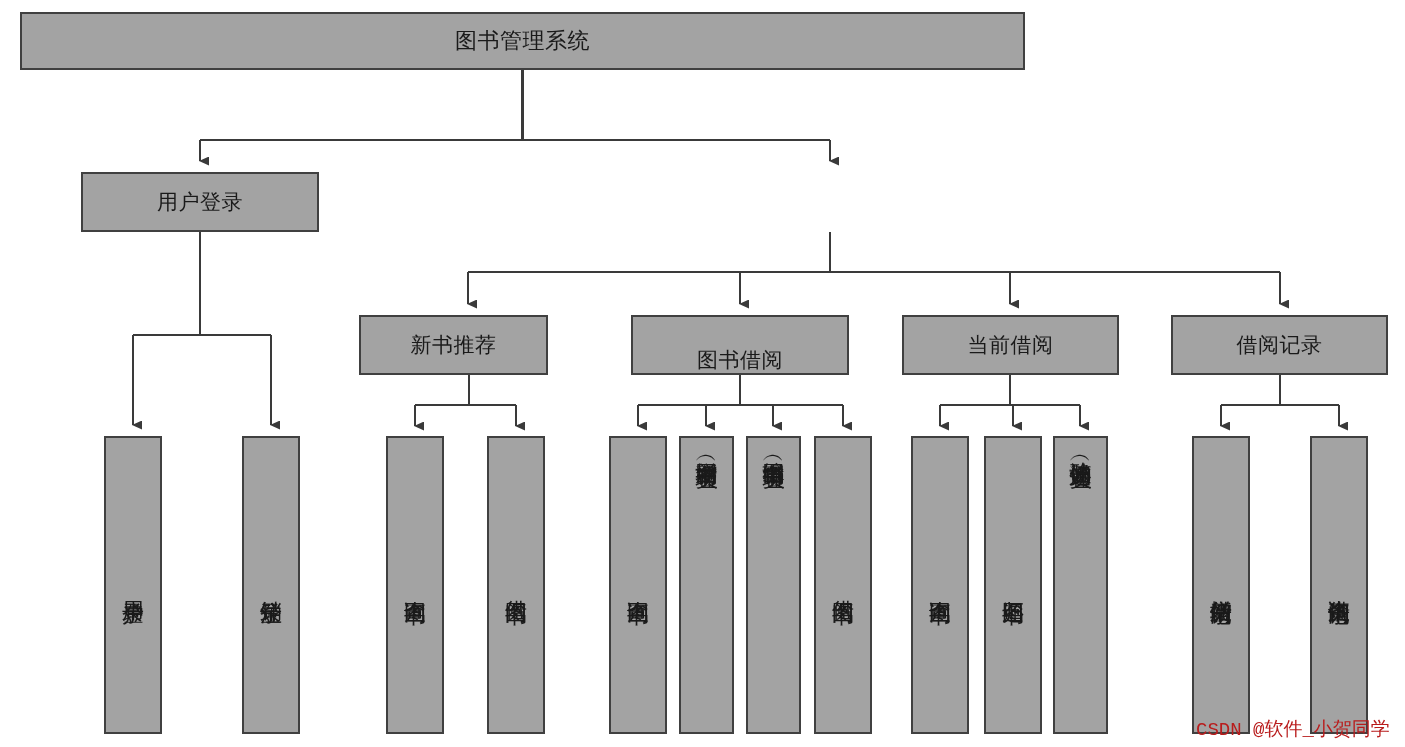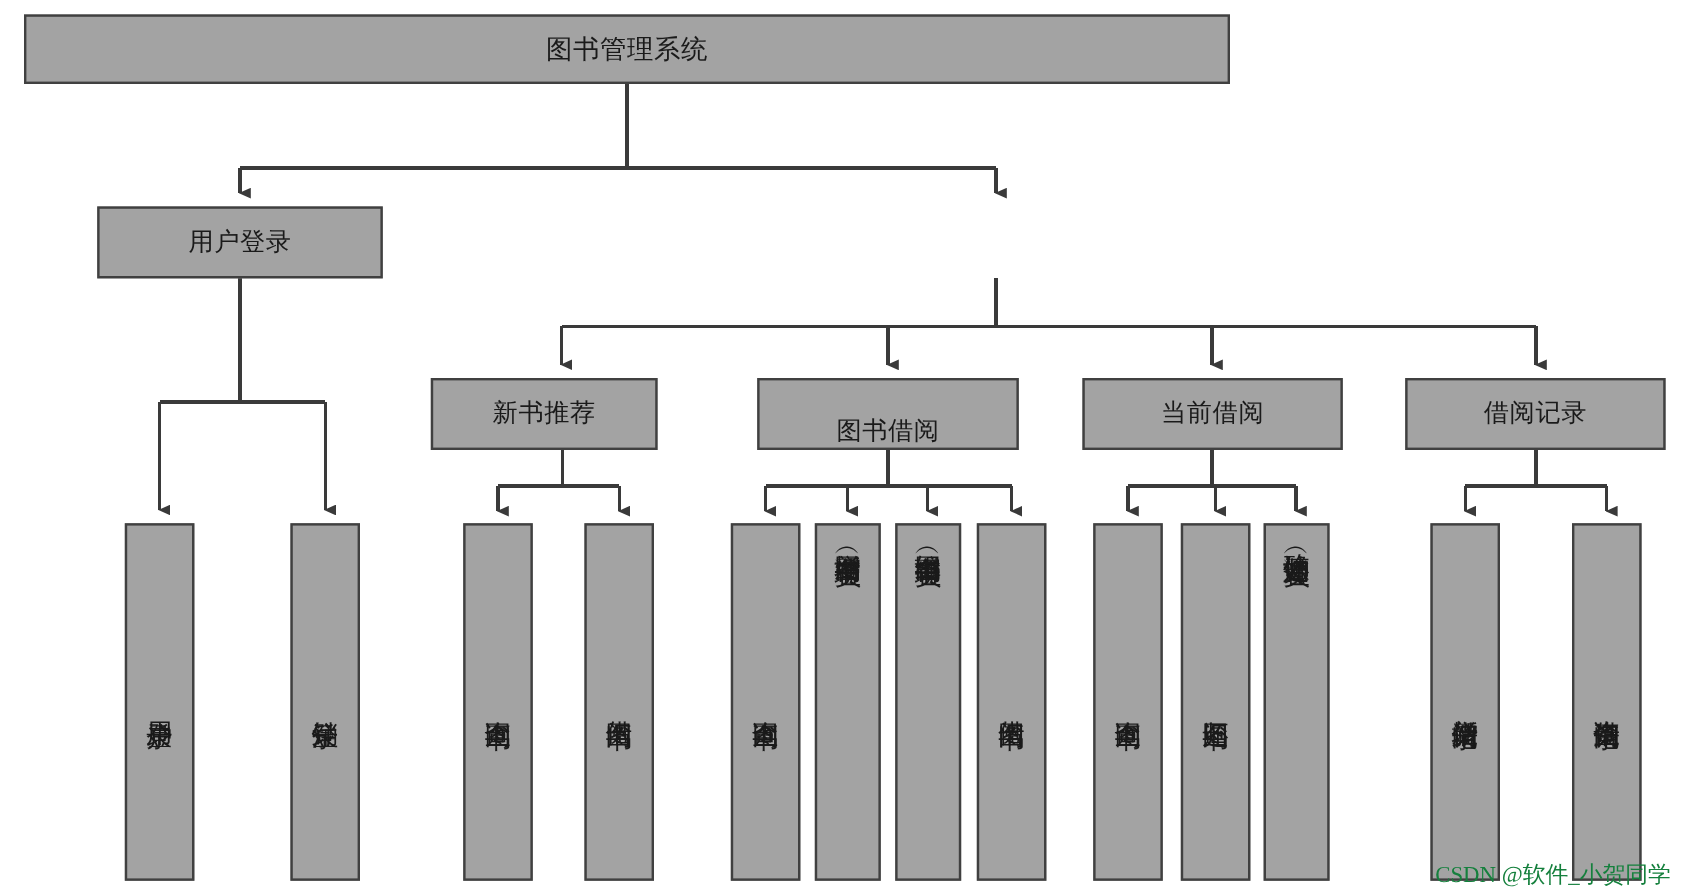--- a/index.html
+++ b/index.html
@@ -65,24 +65,24 @@
     letter-spacing: 1px;
     -webkit-text-orientation: upright;
   }
   .node.vert.mid {
     align-items: center;
     padding-top: 0;
   }
   .watermark {
     position: absolute;
     font-size: 19px;
-    color: #15803d;
+    color: #b91c1c;
     white-space: nowrap;
     z-index: 5;
-    font-family: Liberation Serif, serif;
+    font-family: Liberation Mono, monospace;
   }
 </style>
 </head>
 <body>
 
 <div id="canvas">
 
   <svg id="edge-layer" viewBox="0 0 1405 747" width="1405" height="747" xmlns="http://www.w3.org/2000/svg">
     <defs>
       <marker id="arrowhead" markerWidth="9" markerHeight="10" refX="4.5" refY="9" orient="auto" markerUnits="userSpaceOnUse">

